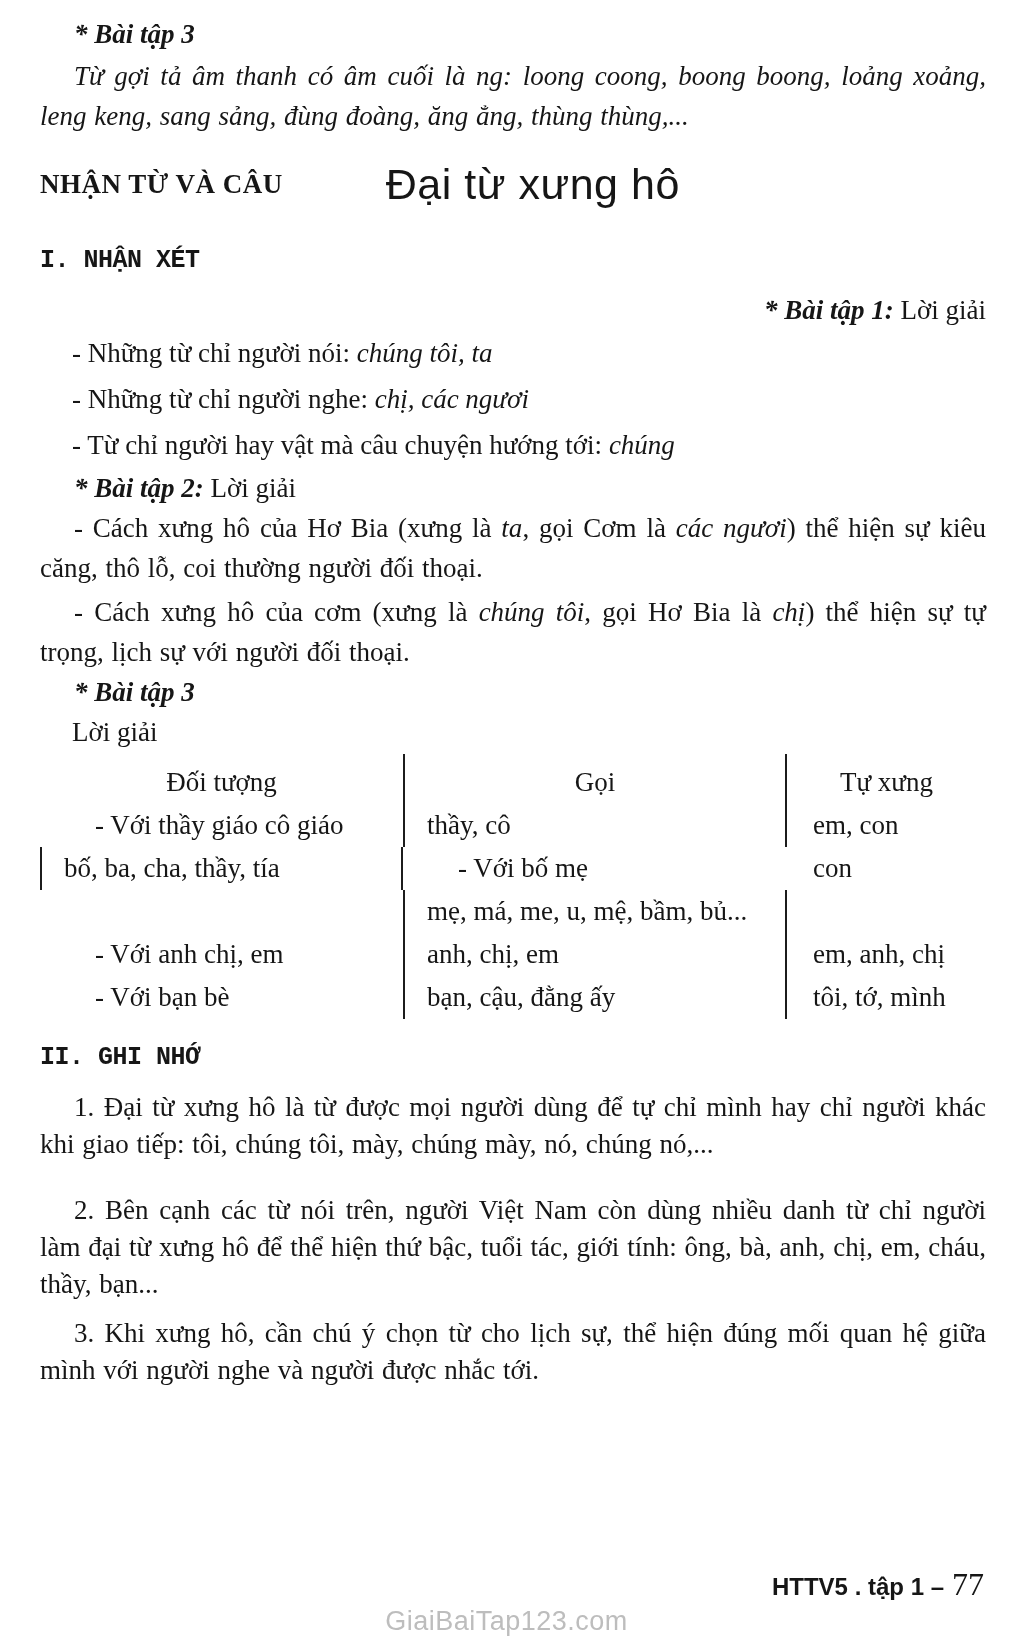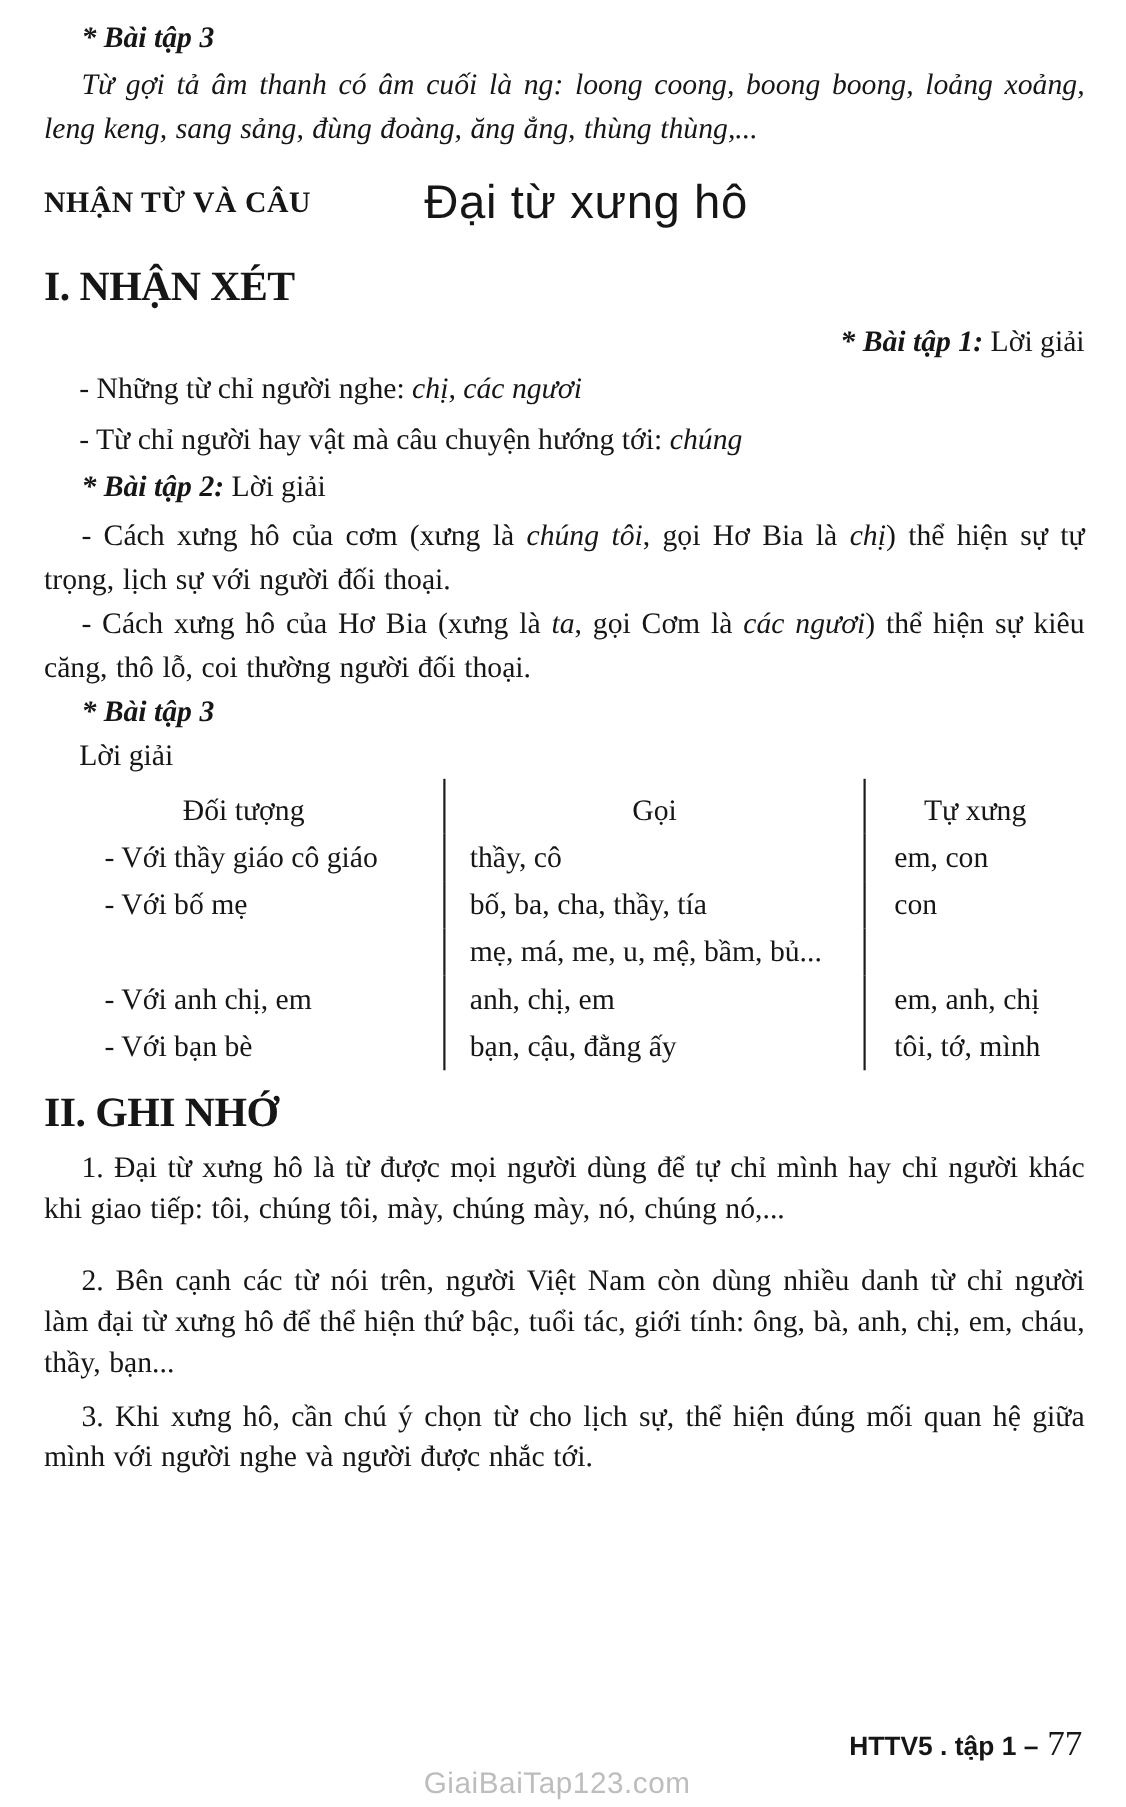--- a/index.html
+++ b/index.html
@@ -69,23 +69,23 @@
   .lesson-title {
     font-family: "Liberation Sans", sans-serif;
     font-weight: 400;
     font-size: 43px;
     margin-left: 103px;
     white-space: nowrap;
     letter-spacing: 0.5px;
   }
   
   .section-heading {
-    font-family: Liberation Serif, serif;
-    font-weight: bold;
-    font-size: 38px;
+    font-family: Liberation Mono, monospace;
+    font-weight: bold;
+    font-size: 25px;
     letter-spacing: -0.5px;
     line-height: 30px;
     margin: 0;
   }
   .sh1 { margin-top: 36px; }
   .sh2 { margin-top: 24px; }
   .mt14 { margin-top: 14px; text-align: right; }
   .mt4  { margin-top: 4px; }
   .mt2  { margin-top: 2px; }
   .mt22 { margin-top: 22px; }
@@ -163,41 +163,42 @@
   <p class="para italic-para mt2"><span style="font-style: italic;">Từ gợi tả âm thanh có âm cuối là ng: loong coong, boong boong, loảng xoảng, leng keng, sang sảng, đùng đoàng, ăng ẳng, thùng thùng,...</span></p>
 
   <div class="lesson-header">
     <span class="kicker">NHẬN TỪ VÀ CÂU</span>
     <span class="lesson-title">Đại từ xưng hô</span>
   </div>
 
   <h2 class="section-heading sh1">I. NHẬN XÉT</h2>
 
   <p class="plain-line mt14"><span style="font-style: italic; font-weight: bold;">* Bài tập 1:</span><span> Lời giải</span></p>
+  <p class="bullet"><span>- Những từ chỉ người nói: </span><span style="font-style: italic;">chúng tôi, ta</span></p>
   <p class="bullet"><span>- Những từ chỉ người nghe: </span><span style="font-style: italic;">chị, các ngươi</span></p>
   <p class="bullet"><span>- Từ chỉ người hay vật mà câu chuyện hướng tới: </span><span style="font-style: italic;">chúng</span></p>
 
   <p class="plain-line"><span style="font-style: italic; font-weight: bold;">* Bài tập 2:</span><span> Lời giải</span></p>
+  <p class="para"><span>- Cách xưng hô của Hơ Bia (xưng là </span><span style="font-style: italic;">ta</span><span>, gọi Cơm là </span><span style="font-style: italic;">các ngươi</span><span>) thể hiện sự kiêu căng, thô lỗ, coi thường người đối thoại.</span></p>
   <p class="para mt4"><span>- Cách xưng hô của cơm (xưng là </span><span style="font-style: italic;">chúng tôi</span><span>, gọi Hơ Bia là </span><span style="font-style: italic;">chị</span><span>) thể hiện sự tự trọng, lịch sự với người đối thoại.</span></p>
-  <p class="para"><span>- Cách xưng hô của Hơ Bia (xưng là </span><span style="font-style: italic;">ta</span><span>, gọi Cơm là </span><span style="font-style: italic;">các ngươi</span><span>) thể hiện sự kiêu căng, thô lỗ, coi thường người đối thoại.</span></p>
 
   <p class="bt-heading">* Bài tập 3</p>
   <p class="plain-line" style="padding-left:32px">Lời giải</p>
 
   <div class="answer-table">
     <div class="cell hcell">Đối tượng</div>
     <div class="cell hcell c2">Gọi</div>
     <div class="cell hcell">Tự xưng</div>
 
     <div class="cell c1pad">- Với thầy giáo cô giáo</div>
     <div class="cell c2 c2pad">thầy, cô</div>
     <div class="cell c3pad">em, con</div>
 
+    <div class="cell c2 c2pad">bố, ba, cha, thầy, tía</div>
     <div class="cell c1pad">- Với bố mẹ</div>
-    <div class="cell c2 c2pad">bố, ba, cha, thầy, tía</div>
     <div class="cell c3pad">con</div>
 
     <div class="cell c1pad"></div>
     <div class="cell c2 c2pad">mẹ, má, me, u, mệ, bầm, bủ...</div>
     <div class="cell c3pad"></div>
 
     <div class="cell c1pad">- Với anh chị, em</div>
     <div class="cell c2 c2pad">anh, chị, em</div>
     <div class="cell c3pad">em, anh, chị</div>
 

